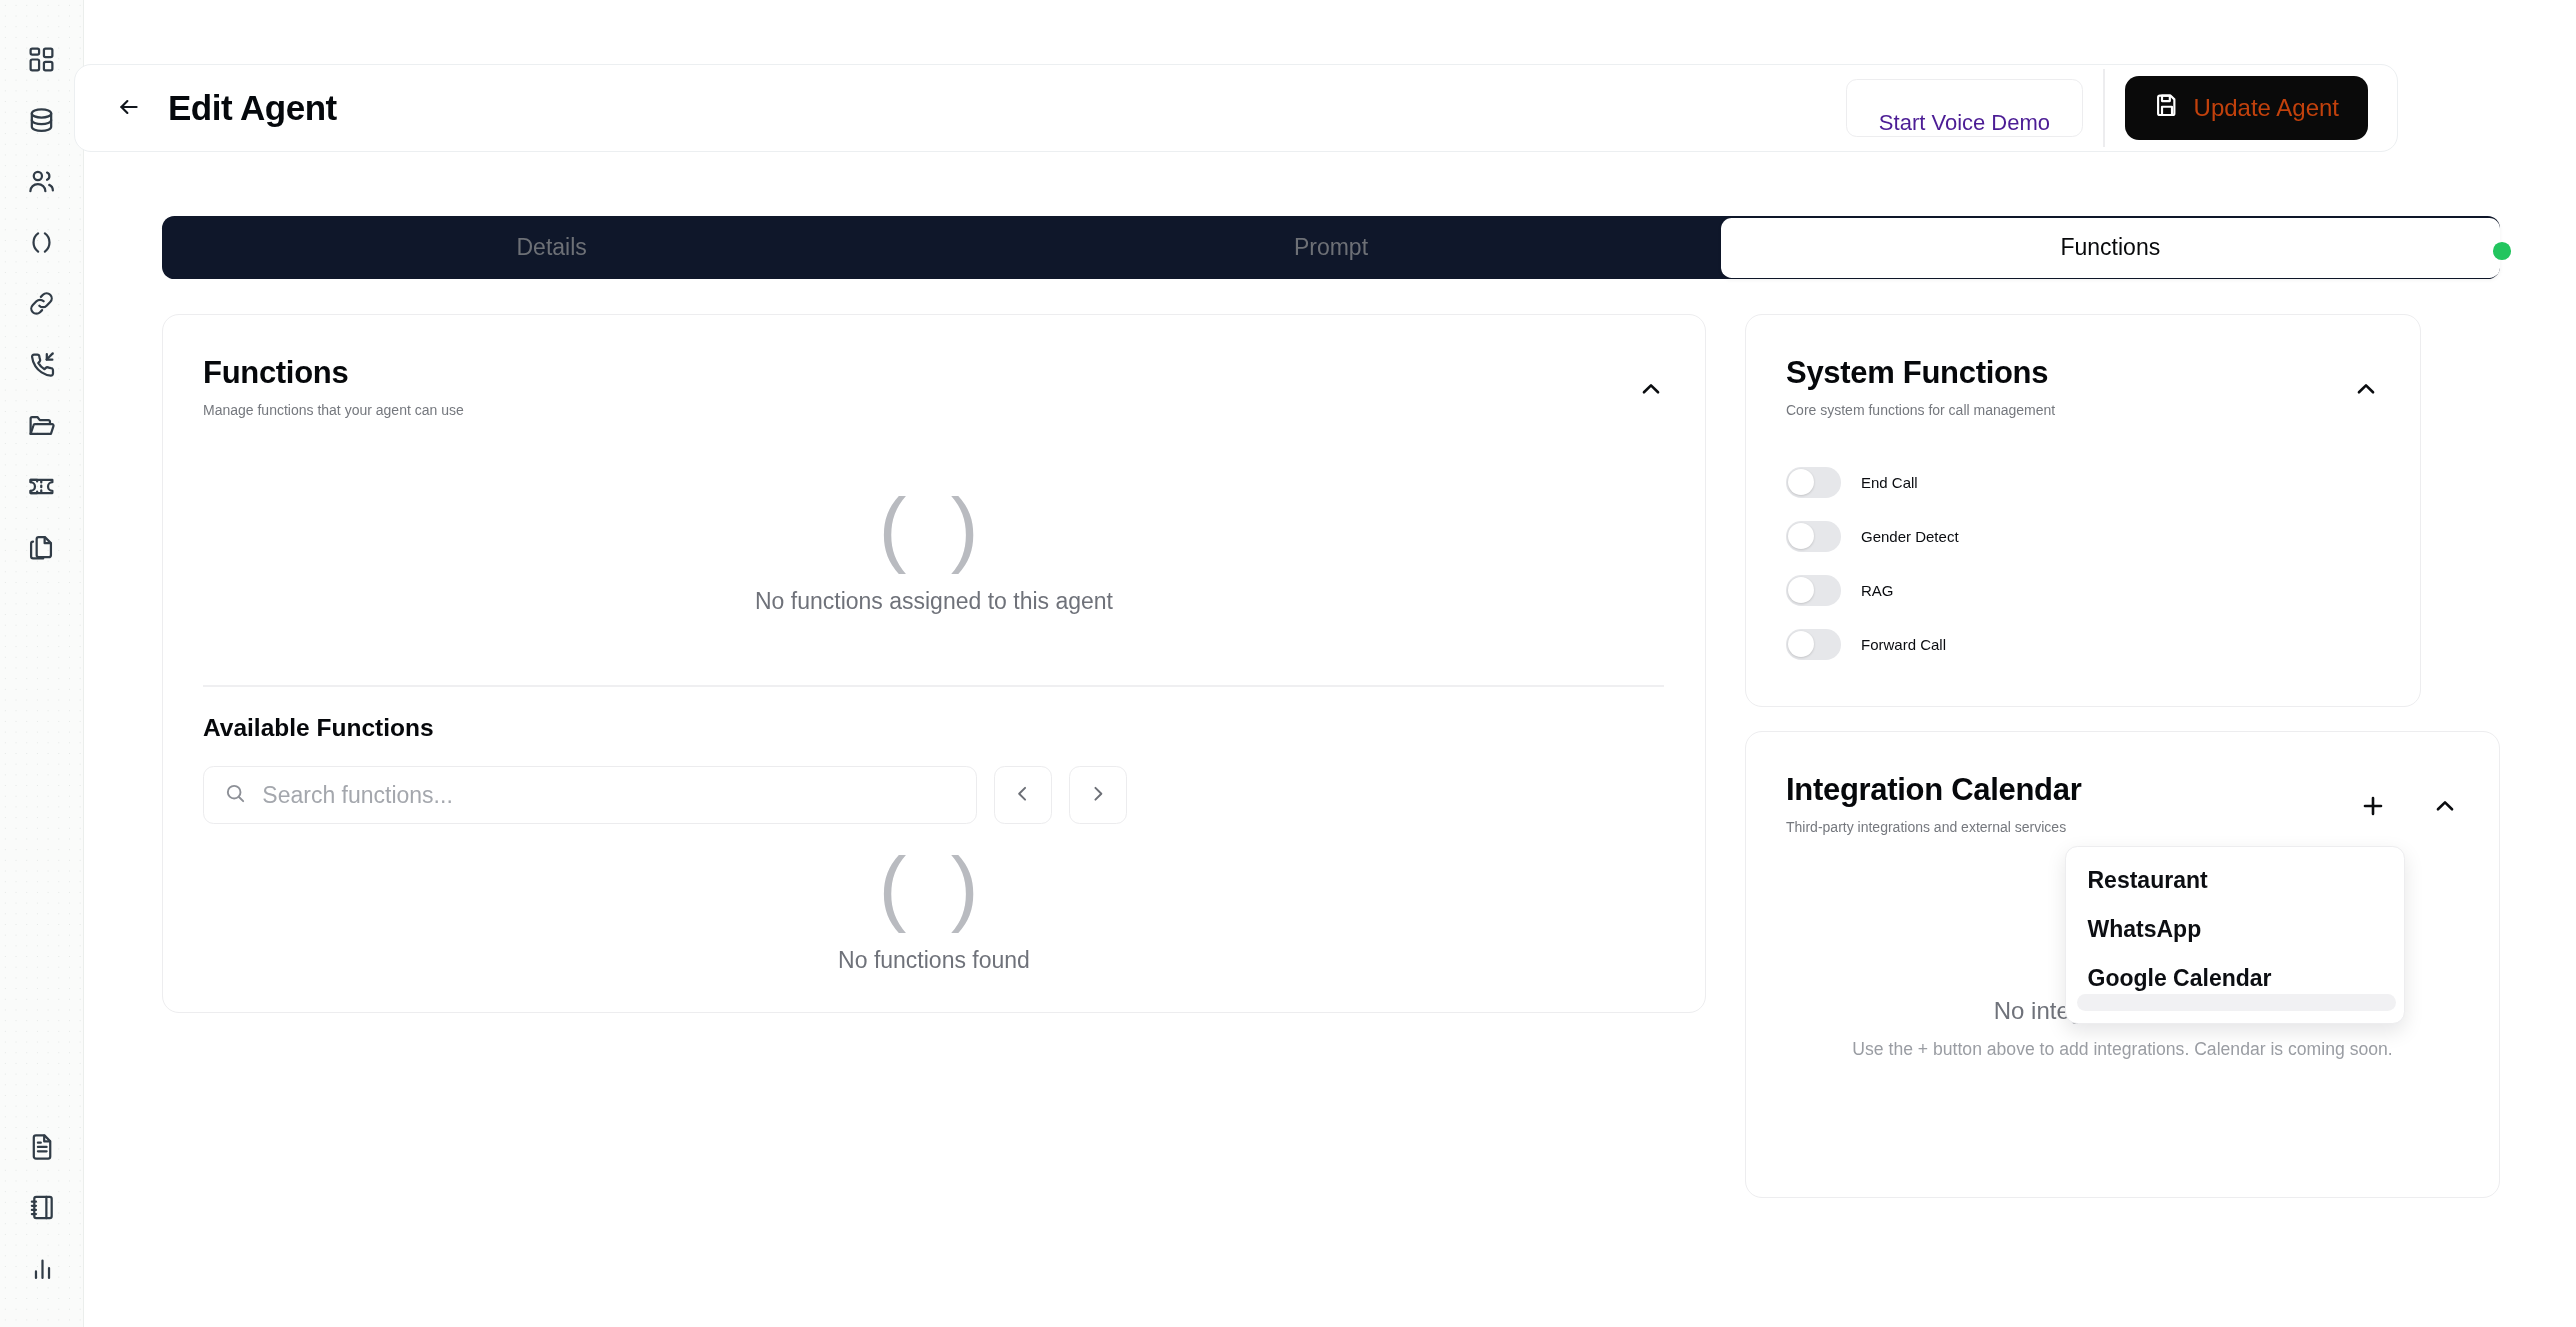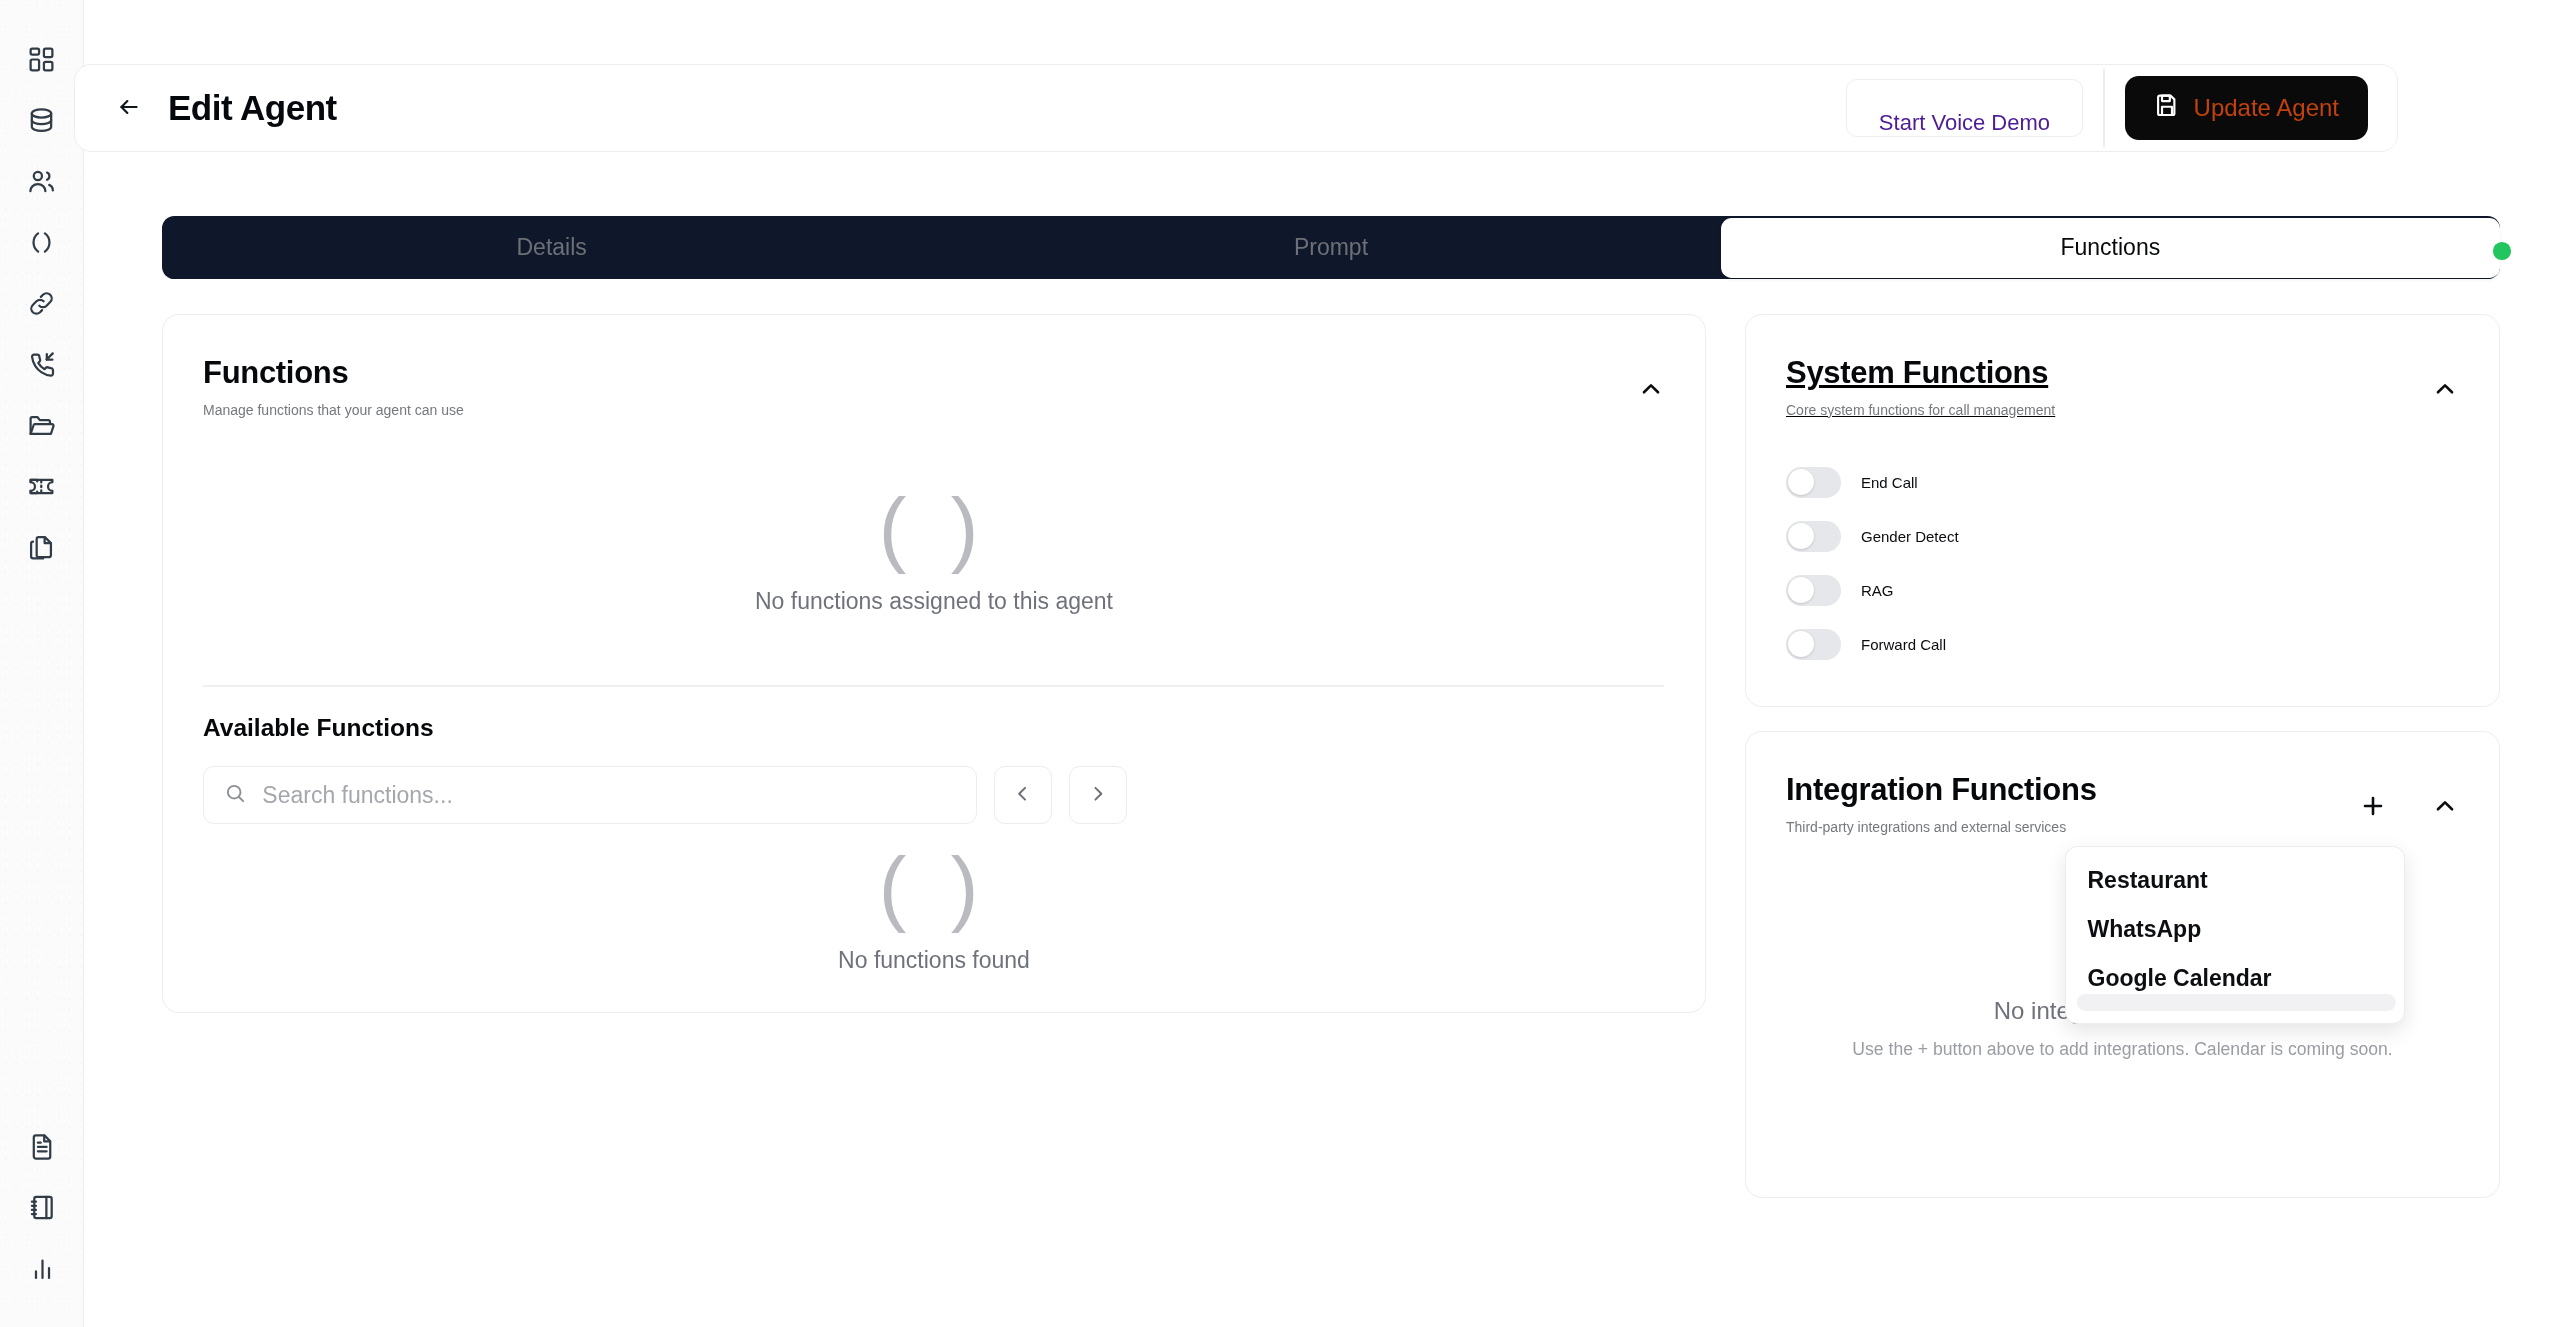--- a/index.html
+++ b/index.html
@@ -85,21 +85,21 @@
     position: absolute; right: -10.7px; top: 24.5px;
     width: 17.6px; height: 17.6px; border-radius: 50%;
   }
 
   
   .card {
     position: absolute; background: #fff;
     border: 1.5px solid #ededef; border-radius: 17px;
   }
   #functions-card  { left: 162px;  top: 314px;  width: 1544px; height: 699px; }
-  #system-card     { left: 1745px; top: 314px;  width: 755px;  height: 393px; text-decoration: underline; }
+  #system-card     { left: 1745px; top: 314px;  width: 676px;  height: 393px; }
   #integration-card{ left: 1745px; top: 731px;  width: 755px;  height: 467px; }
 
   .card-head { position: relative; padding: 40px 40px 0 40px; }
   .card-title { font-size: 31px; font-weight: 700; color: #06080b; letter-spacing: -0.3px; }
   .card-sub   { margin-top: 10.7px; font-size: 14px; color: #75787e; }
   .card-tools { position: absolute; right: 34px; top: 55px; display: flex; align-items: center; gap: 32px; }
   .icon-btn { width: 40px; height: 40px; display: flex; align-items: center; justify-content: center; cursor: pointer; }
   .icon-btn svg { width: 26px; height: 26px; }
   .icon-btn svg * { stroke: #0b0d10; stroke-width: 2.4; fill: none; stroke-linecap: round; stroke-linejoin: round; }
 
@@ -437,21 +437,21 @@
       <div class="switch">
           <div class="knob"></div>
         </div>
       <div class="toggle-label">Forward Call</div>
     </div>
   </div>
 </div>
 
 <div class="card" id="integration-card">
   <div class="card-head">
-    <div class="card-title">Integration Functions</div>
+    <div class="card-title">Integration Calendar</div>
     <div class="card-sub">Third-party integrations and external services</div>
     <div class="card-tools">
       <div class="icon-btn">
         <span>
           <svg viewBox="0 0 24 24">
               <path d="M12 4.6v14.8M4.6 12h14.8"></path>
             </svg>
         </span>
       </div>
       <div class="icon-btn">

